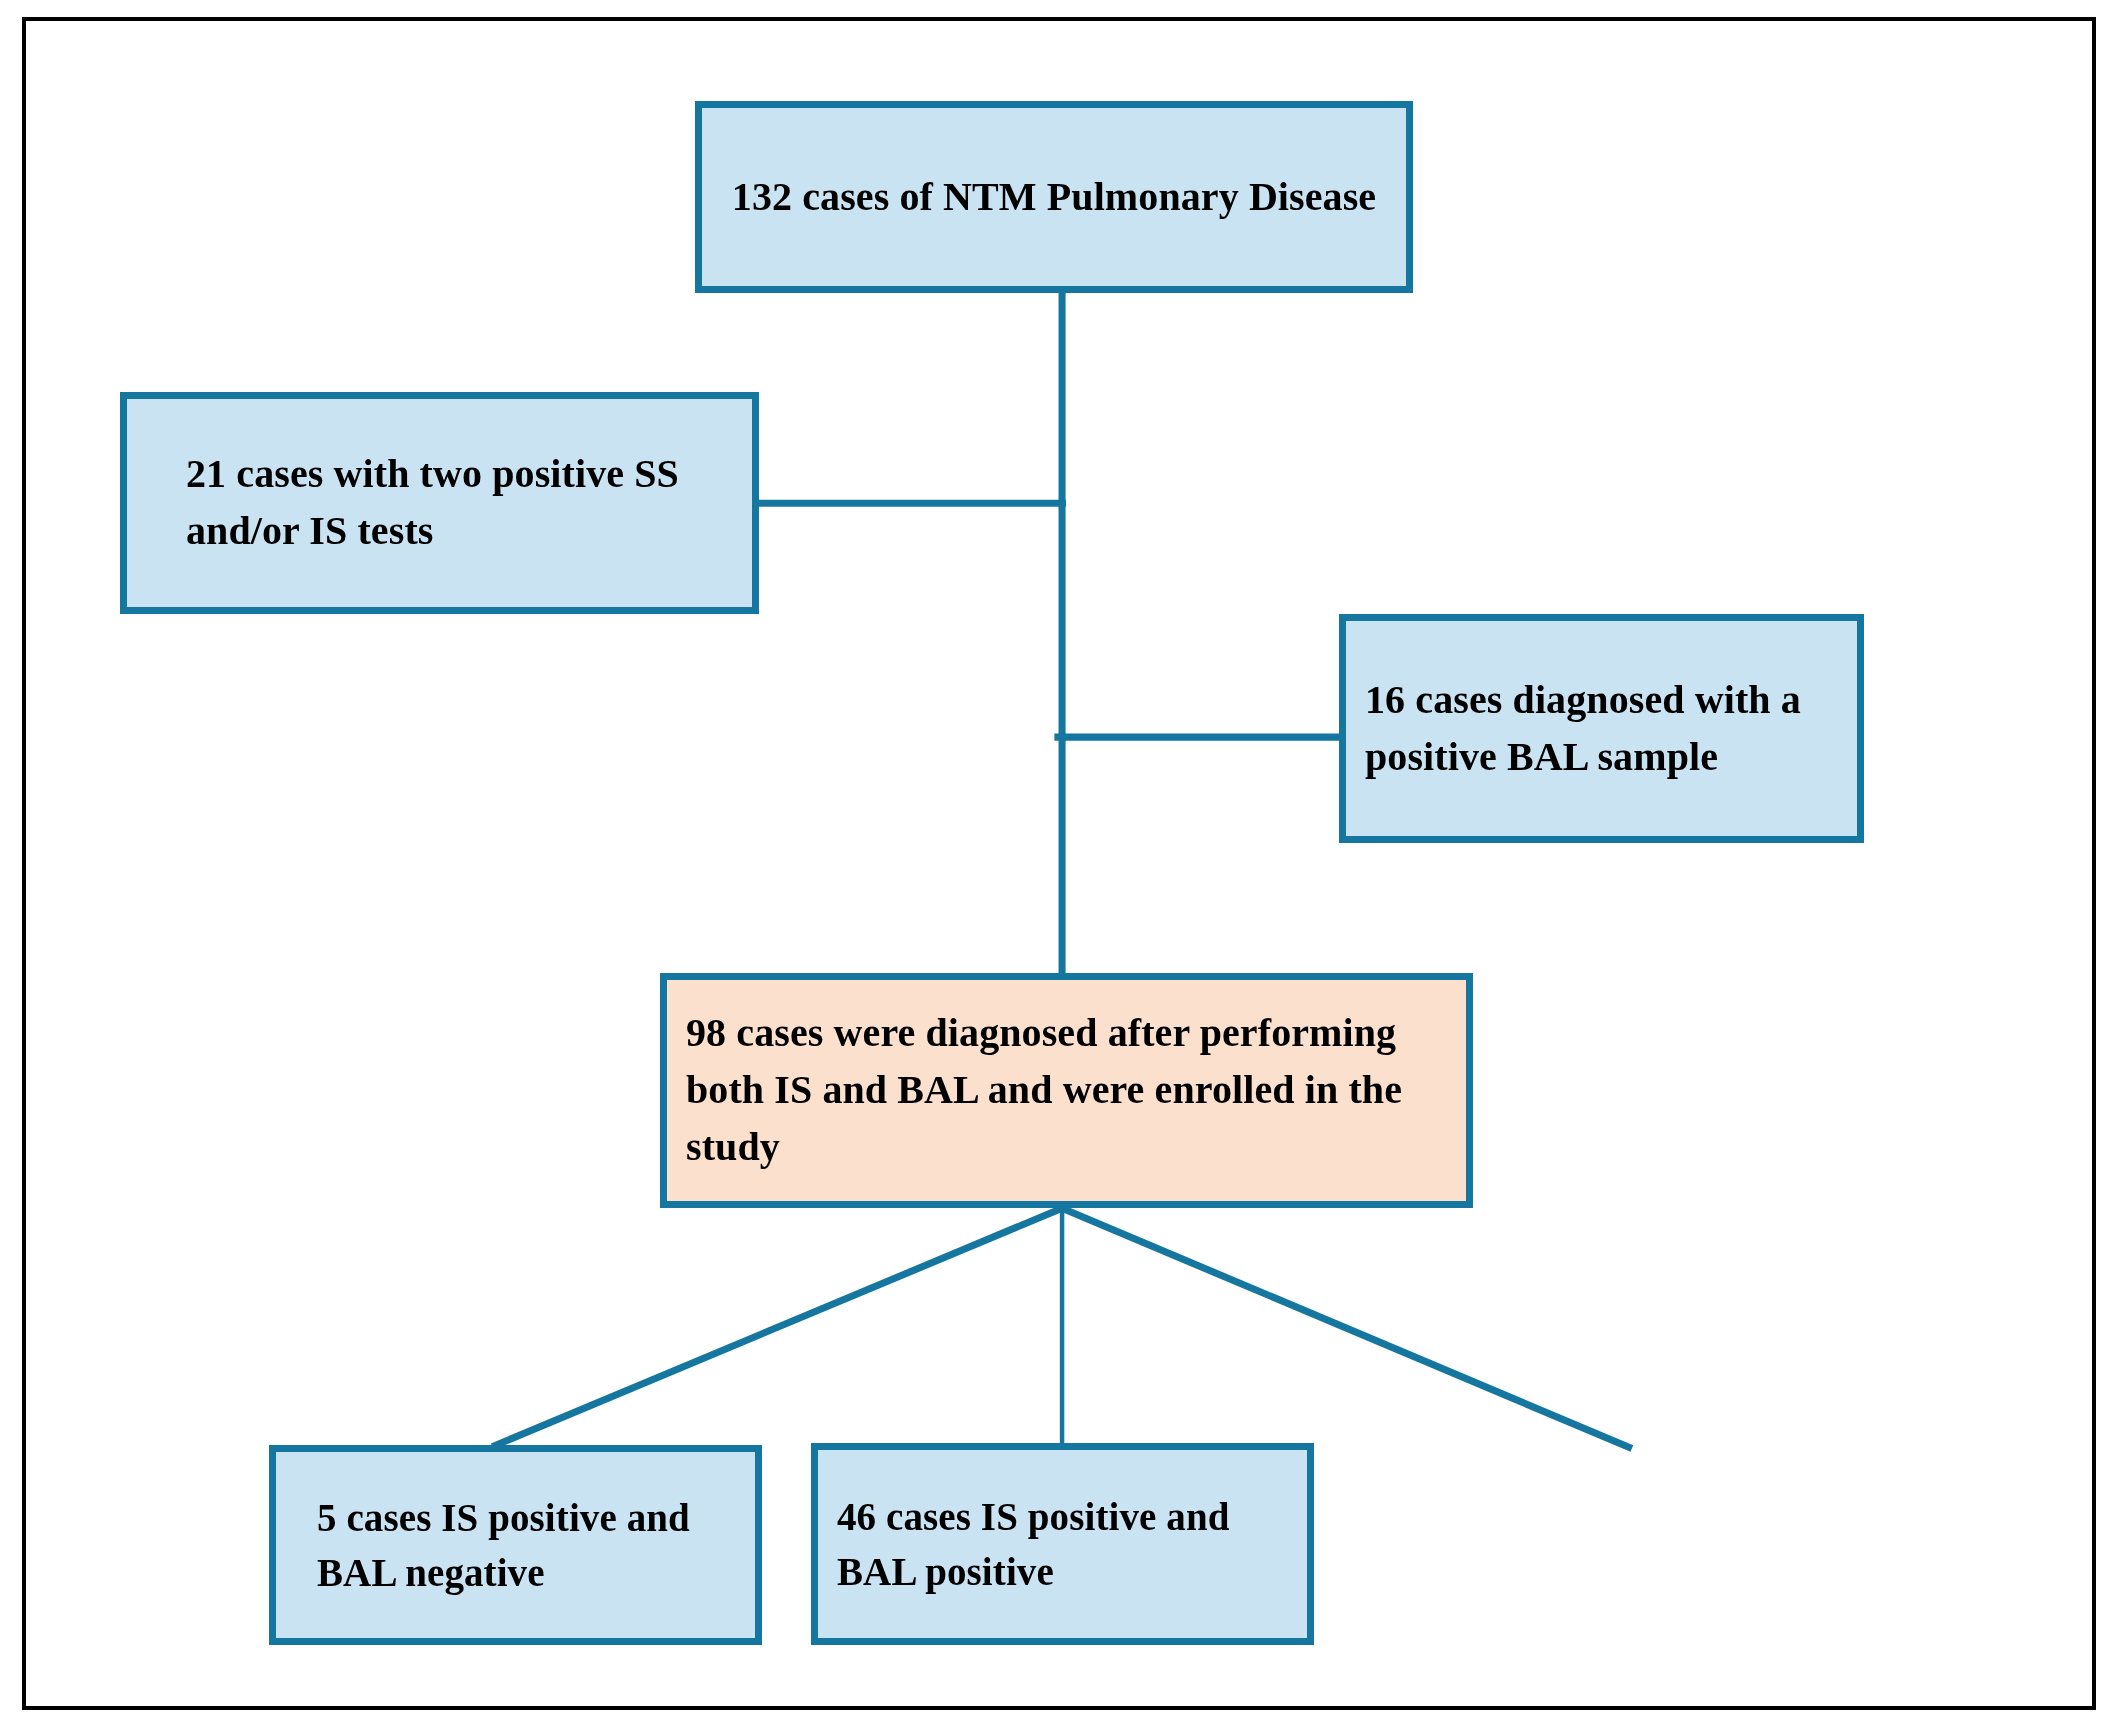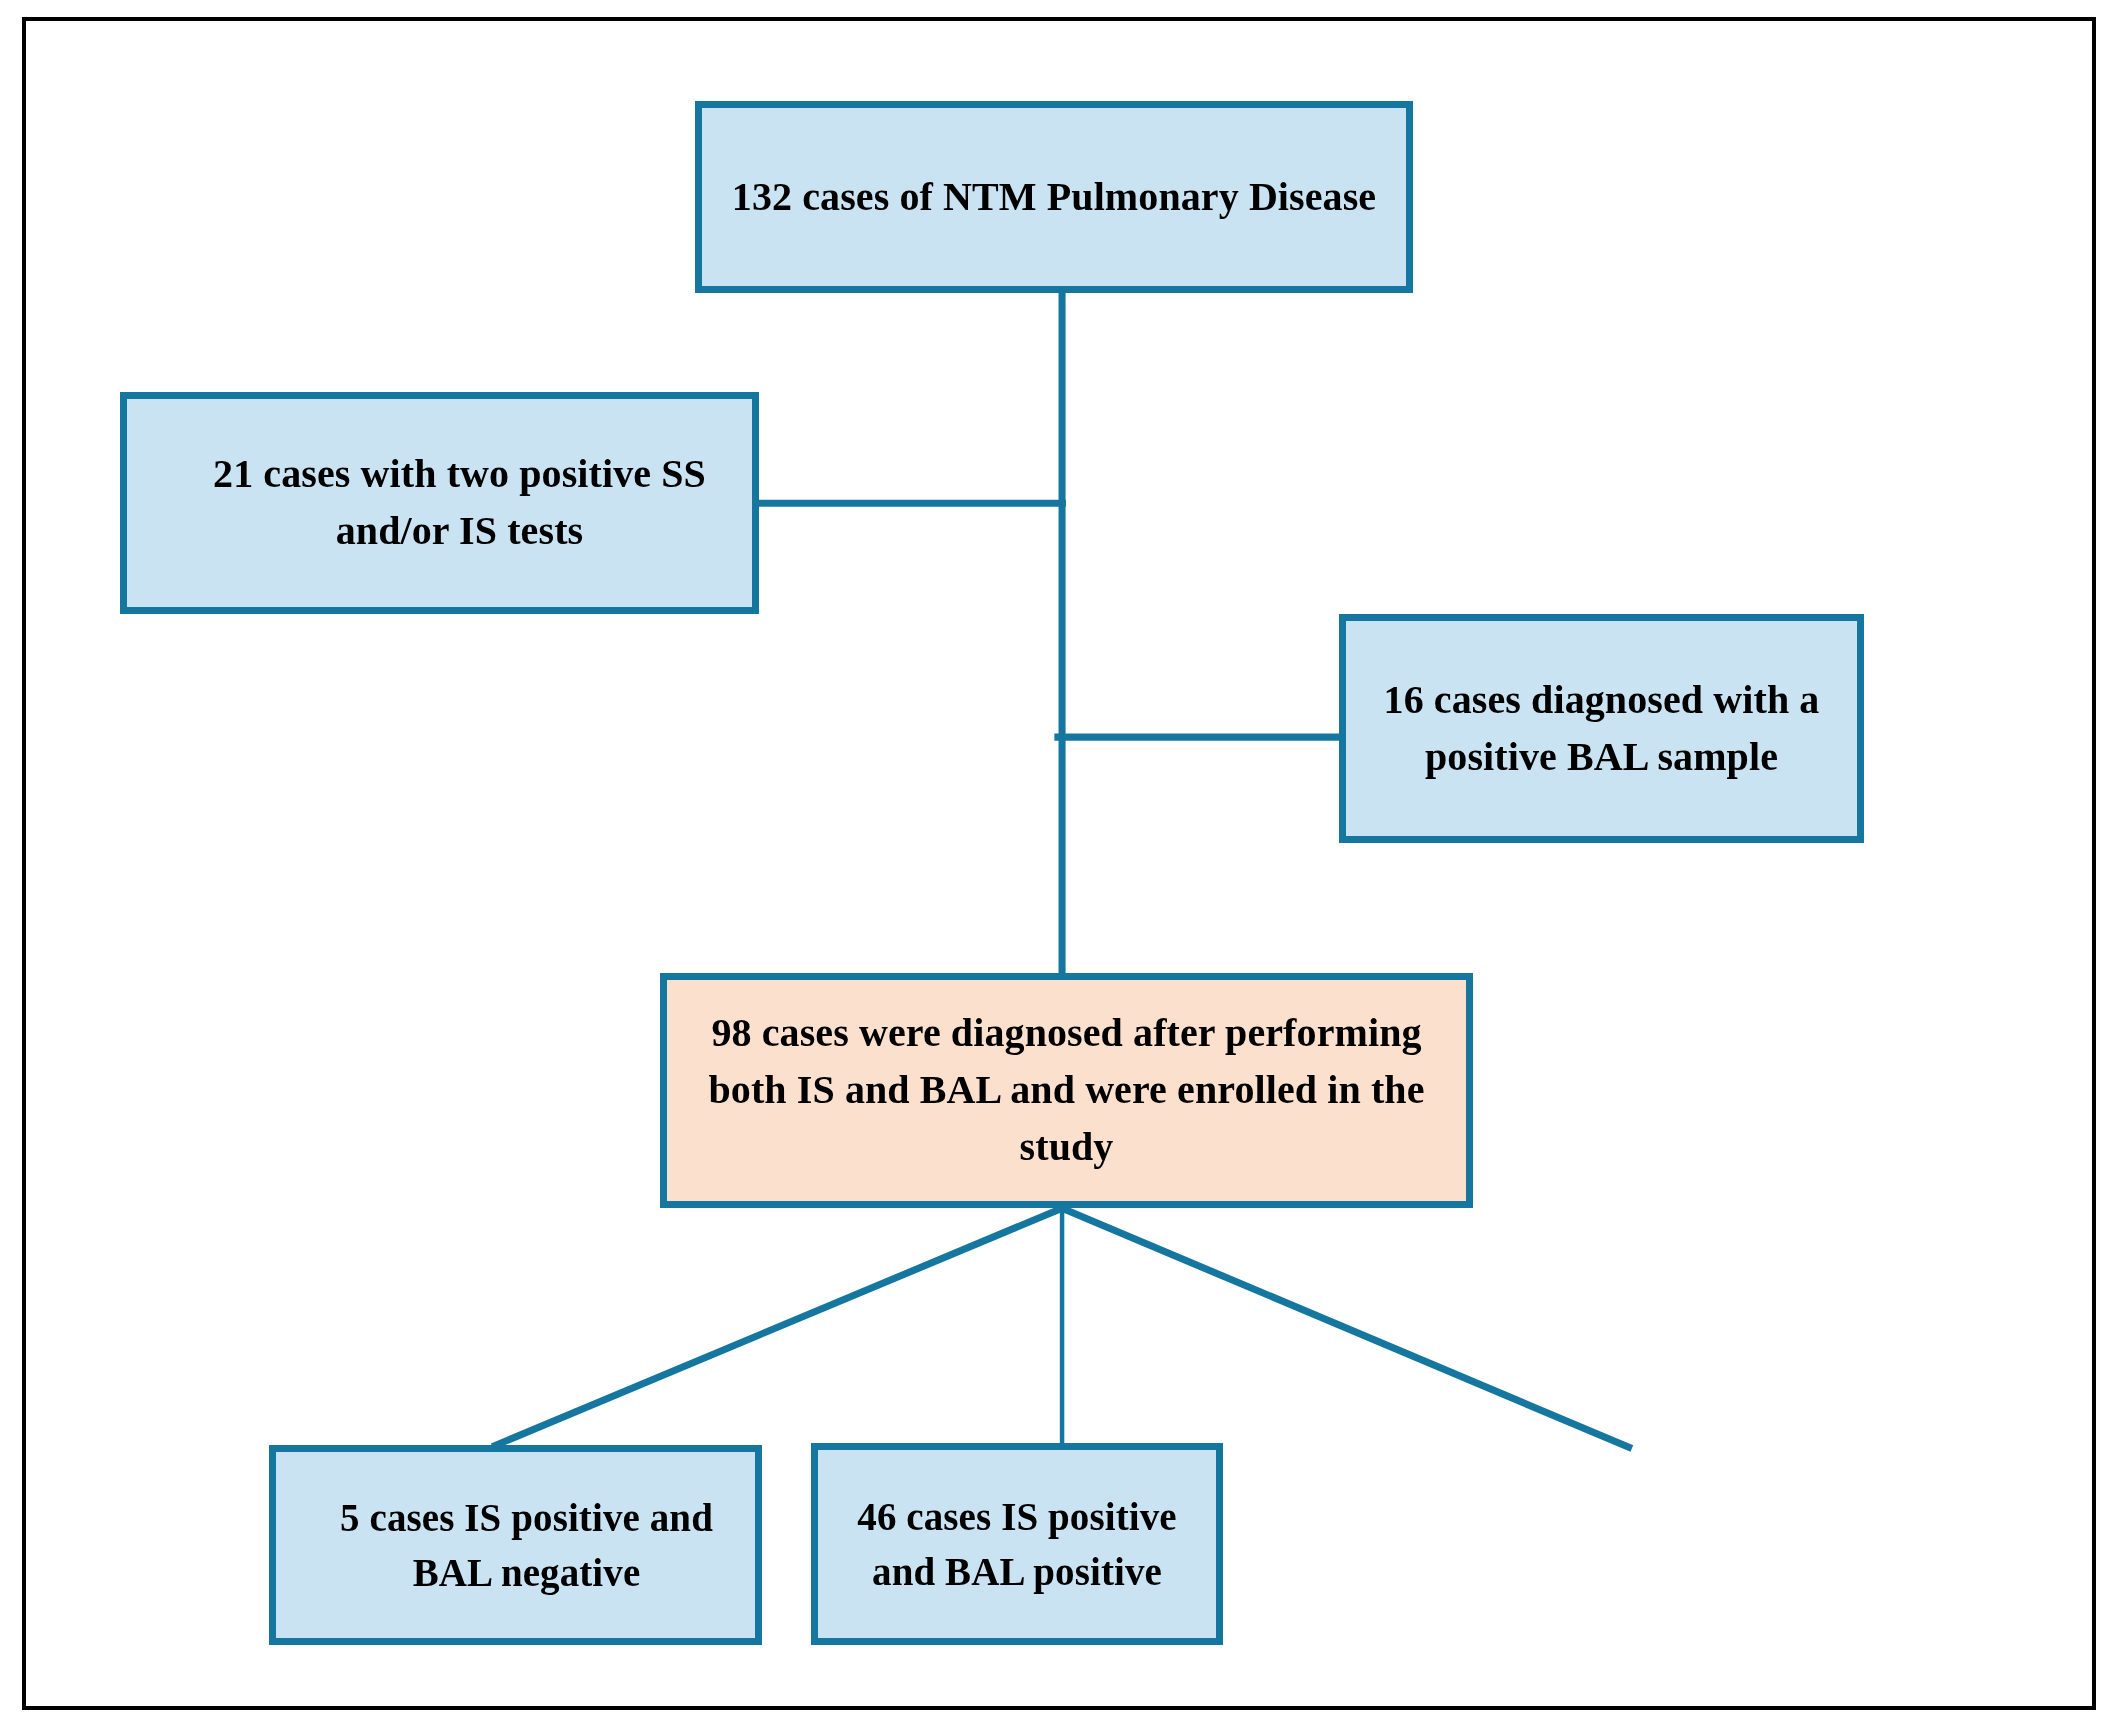--- a/index.html
+++ b/index.html
@@ -38,21 +38,21 @@
     pointer-events: none;
   }
   .node {
     position: absolute;
     box-sizing: border-box;
     border: 7px solid #15779f;
     background: #c9e3f2;
     display: flex;
     align-items: center;
     justify-content: center;
-    text-align: center;
+    text-align: left;
     color: #000000;
     font-weight: bold;
     line-height: 1.42;
     letter-spacing: 0.1px;
     z-index: 3;
   }
   .node .label {
     display: block;
     padding: 0 19px;
     white-space: pre-line;
@@ -81,21 +81,21 @@
     font-size: 40px;
   }
   #node-is-pos-bal-neg {
     left: 269px; top: 1445px;
     width: 493px; height: 200px;
     font-size: 39px;
     padding-left: 22px;
   }
   #node-is-pos-bal-pos {
     left: 811px; top: 1443px;
-    width: 412px; height: 202px;
+    width: 503px; height: 202px;
     font-size: 39px;
   }
   #node-is-neg-bal-pos {
     left: 1397px; top: 1447px;
     width: 509px; height: 200px;
     font-size: 39px;
   }
 </style>
 </head>
 <body>

